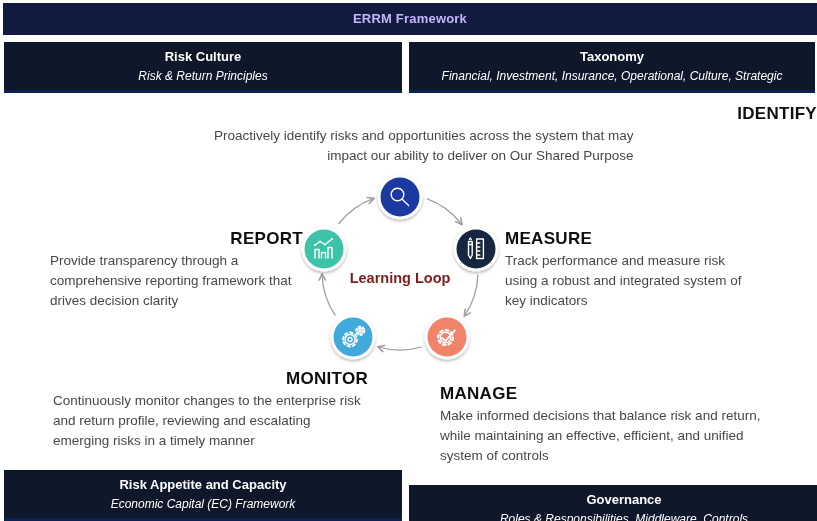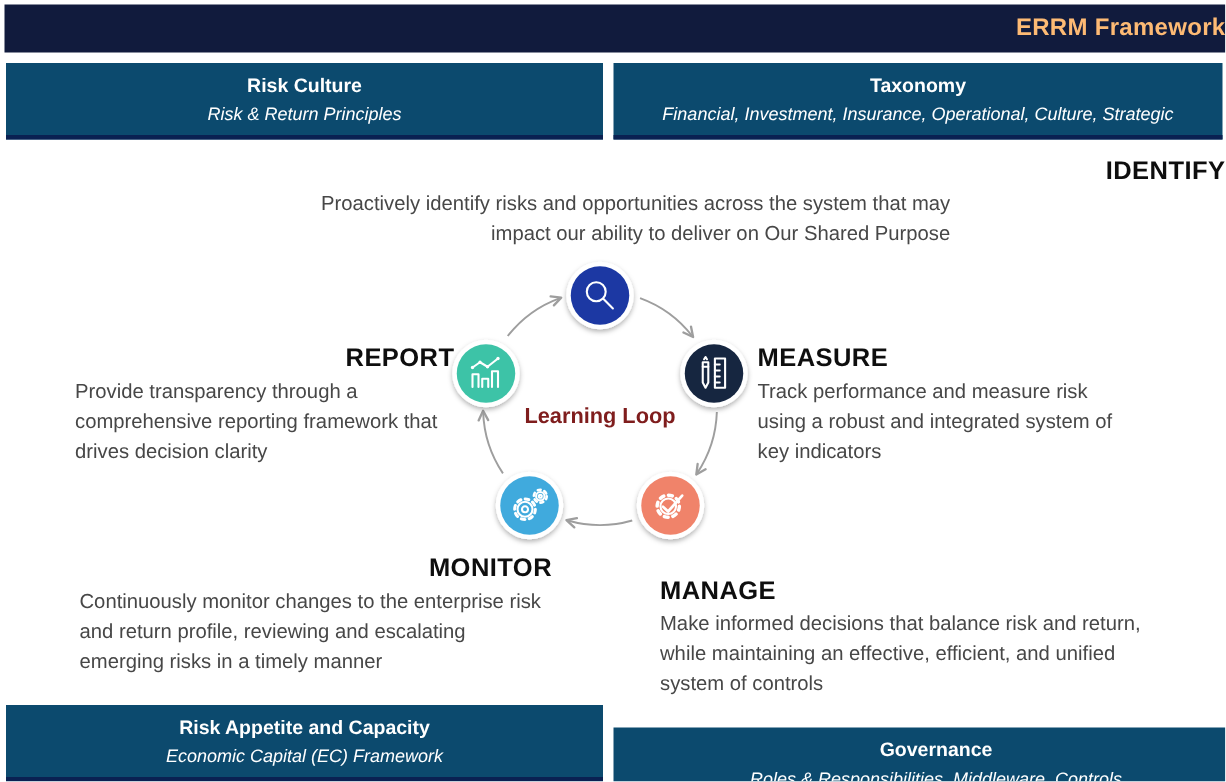--- a/index.html
+++ b/index.html
@@ -3,26 +3,26 @@
 <meta charset="utf-8">
 <style>
   html,body { margin:0; padding:0; background:#ffffff; }
   #stage {
     position:relative; width:817px; height:521px; background:#ffffff;
     font-family:"Liberation Sans", sans-serif; overflow:hidden;
   }
   
   .main-header {
     position:absolute; top:3px; left:3px; right:0; height:32px;
-    background:#111b3d; color:#fdba74; text-align:right;
-    font-size:16px; font-weight:bold; line-height:32px; letter-spacing:.2px;
+    background:#111b3d; color:#c4b5fd; text-align:center;
+    font-size:13px; font-weight:bold; line-height:32px; letter-spacing:.2px;
   }
   
   .bar {
-    position:absolute; height:43px; background:#0c4a6e;
+    position:absolute; height:43px; background:#0f172a;
     border-bottom:3px solid #0a2152; color:#ffffff; text-align:center;
     padding-top:5px; box-sizing:content-box;
   }
   .bar .bar-title   { font-size:13px; font-weight:bold; line-height:20px; }
   .bar .bar-subtitle{ font-size:12px; font-style:italic; line-height:18px; }
   .bar.tl { top:42px;  left:4px;   width:398px; }
   .bar.tr { top:42px;  left:409px; right:2px; width:auto; }
   .bar.bl { top:470px; left:4px;   width:398px; }
   .bar.br { top:485px; left:409px; right:0;   width:auto;padding-left:22px; }
   

